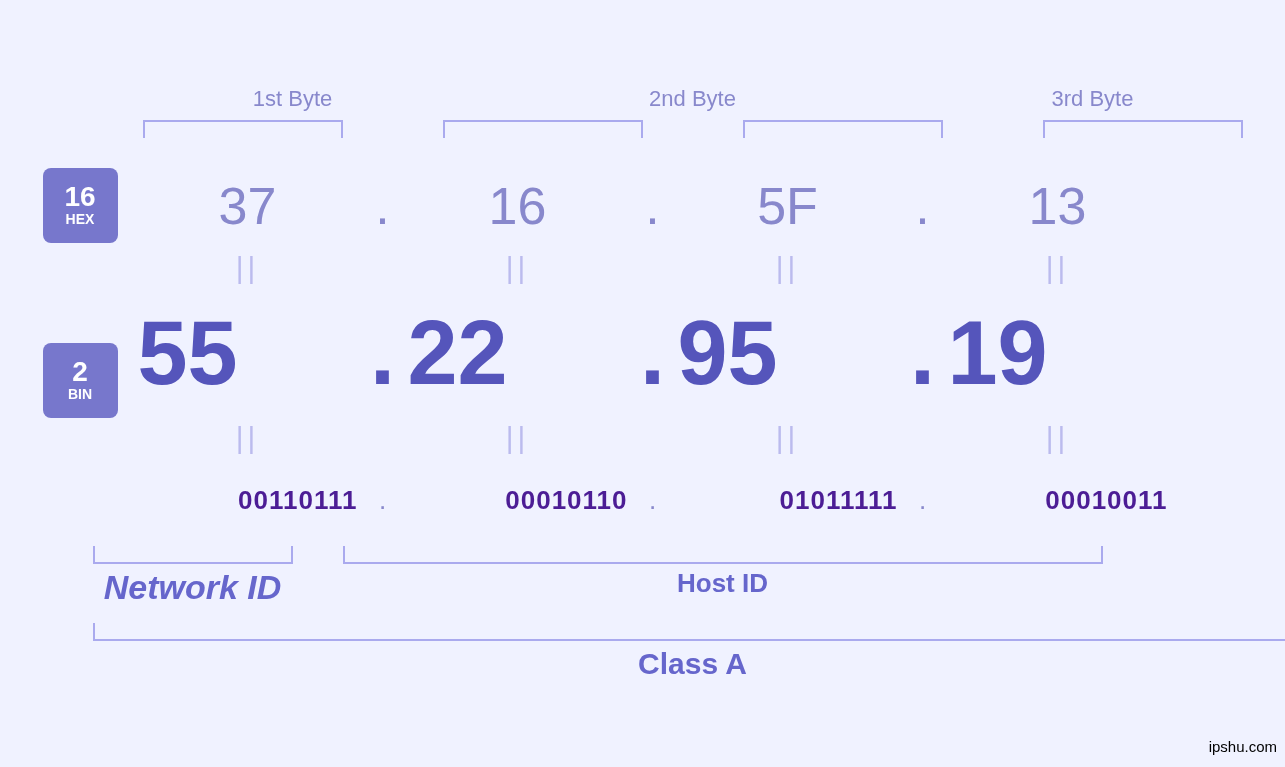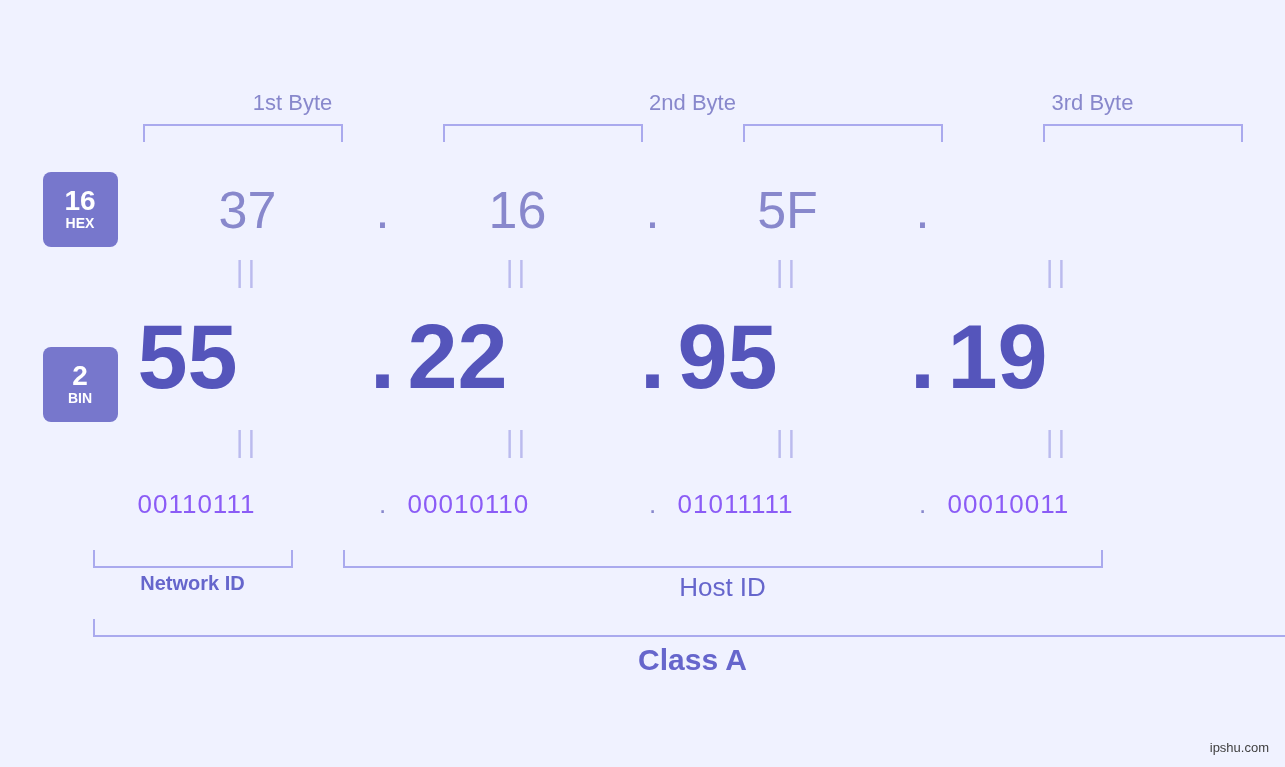--- a/index.html
+++ b/index.html
@@ -164,24 +164,24 @@
 
     
     .row-bin {
       display: flex;
       align-items: center;
       height: 75px;
     }
 
     .bin-value {
       width: 220px;
-      text-align: left;
-      color: #8b5cf6;
+      text-align: right;
+      color: #4c1d95;
       font-size: 26px;
-      font-weight: 400;
+      font-weight: 700;
       letter-spacing: 1px;
     }
 
     .dot-bin {
       width: 50px;
       text-align: center;
       color: #8888cc;
       font-size: 26px;
     }
 
@@ -194,23 +194,23 @@
     }
 
     .dot-spacer-bb {
       width: 50px;
     }
 
     
     .watermark {
       position: absolute;
       bottom: 12px;
-      right: 16px;
-      color: #404040;
-      font-size: 13px;
+      right: 8px;
+      color: #000000;
+      font-size: 15px;
     }
 
     
     .base-col {
       display: flex;
       flex-direction: column;
       align-items: center;
       margin-right: 20px;
     }
 
@@ -279,20 +279,21 @@
 
     <div class="values-grid">
 
       <div class="row-hex">
         <div class="hex-value">37</div>
         <div class="dot-hex">.</div>
         <div class="hex-value">16</div>
         <div class="dot-hex">.</div>
         <div class="hex-value">5F</div>
         <div class="dot-hex">.</div>
+        <div class="hex-value">13</div>
       </div>
 
       <div class="row-sep">
         <div class="sep-symbol">||</div>
         <div class="sep-dot-spacer"></div>
         <div class="sep-symbol">||</div>
         <div class="sep-dot-spacer"></div>
         <div class="sep-symbol">||</div>
         <div class="sep-dot-spacer"></div>
         <div class="sep-symbol">||</div>
@@ -332,23 +333,23 @@
   </div>
 
   <div style="display:flex; width:100%; max-width:1200px; margin-left:100px; margin-top:8px;">
     <div class="network-bracket"></div>
     <div class="dot-spacer-bb"></div>
 
     <div style="width:760px; height:18px; border-bottom:2px solid #aaaaee; border-left:2px solid #aaaaee; border-right:2px solid #aaaaee;"></div>
   </div>
 
   <div style="display:flex; width:100%; max-width:1200px; margin-left:100px; margin-top:4px;">
-    <div style="width:200px; text-align:center; color:#6666cc; font-size:20px; font-weight:600;">Network ID</div>
+    <div style="width:200px; text-align:center; color:#6666cc; font-size:34px; font-weight:600;font-style:italic;">Network ID</div>
     <div style="width:50px;"></div>
-    <div style="width:760px; text-align:center; color:#6666cc; font-size:26px; font-weight:400;">Host ID</div>
+    <div style="width:760px; text-align:center; color:#6666cc; font-size:26px; font-weight:700;">Host ID</div>
   </div>
 
   <div style="width:100%; max-width:1200px; margin-left:100px; margin-top:16px;">
     <div style="width:100%; height:18px; border-bottom:2px solid #aaaaee; border-left:2px solid #aaaaee; border-right:2px solid #aaaaee;"></div>
     <div style="text-align:center; color:#6666cc; font-size:30px; font-weight:600; margin-top:6px;">Class A</div>
   </div>
 
 </div>
 
 <div class="watermark">ipshu.com</div>

